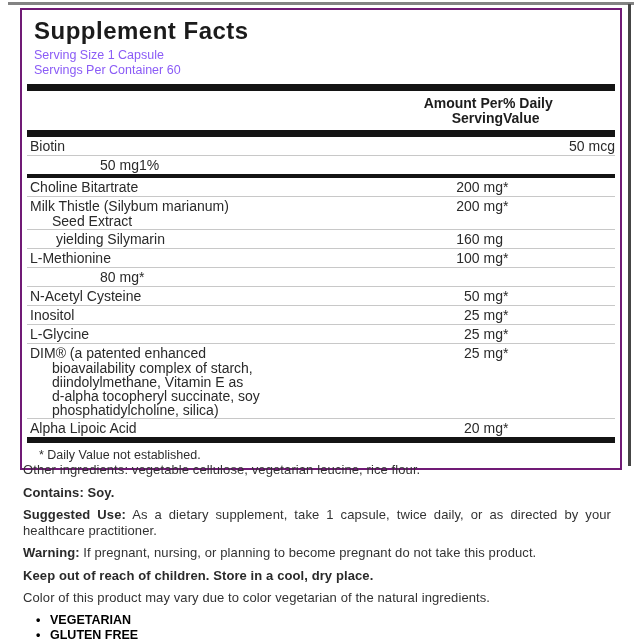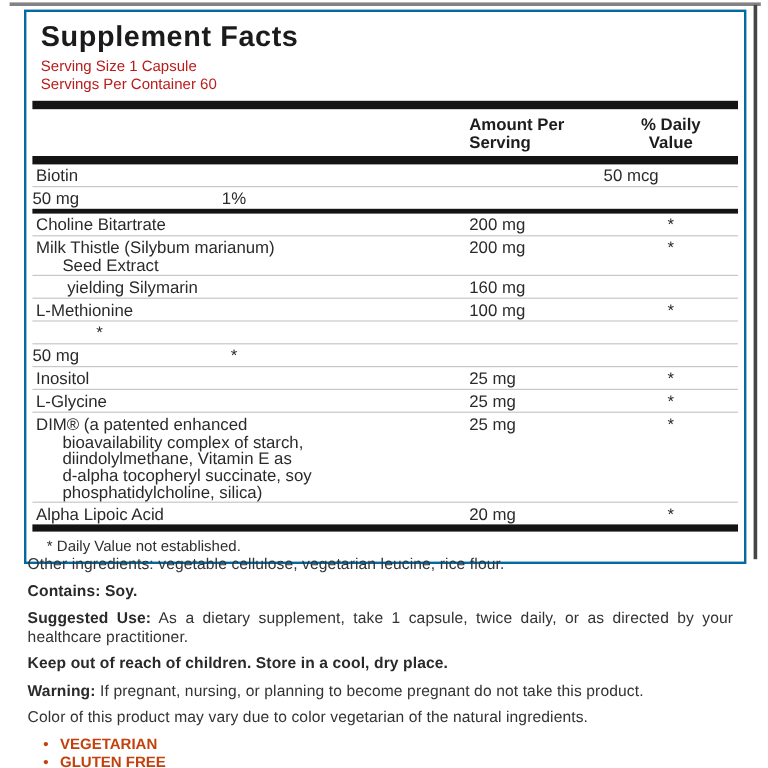--- a/index.html
+++ b/index.html
@@ -14,56 +14,56 @@
   .page { position: relative; width: 640px; height: 640px; }
 
   
   .frame-top   { position: absolute; left: 8px;  top: 2px;  width: 626px; height: 3px; background: #838383; }
   .frame-right { position: absolute; left: 628px; top: 4px; width: 3px; height: 462px; background: #454545; }
 
   
   .panel {
     position: absolute; left: 20px; top: 8px;
     width: 602px; box-sizing: border-box;
-    border: 2px solid #0369a1;
+    border: 2px solid #701a75;
     background: #fff;
     padding: 0 5px 4px 5px;
   }
   .title {
     margin: 7px 0 3px 7px;
     font-size: 24px; font-weight: bold; letter-spacing: .5px;
     color: #1b1b1b;
   }
-  .serving { margin-left: 7px; font-size: 12.5px; line-height: 15px; color: #b91c1c; }
+  .serving { margin-left: 7px; font-size: 12.5px; line-height: 15px; color: #8b5cf6; }
 
   .bar  { height: 7px; background: #141414; }
   .bar.first { margin-top: 6px; }
 
   .thead { display: flex; align-items: flex-end; padding: 5px 0 4px; font-weight: bold; font-size: 14px; line-height: 15px; color: #1d1d1d; }
   .c-name { flex: 1; min-width: 0; padding-left: 3px; }
-  .c-amt  { width: 112px; }
-  .c-dv   { width: 112px; text-align: center; }
+  .c-amt  { width: 112px; text-align: right; }
+  .c-dv   { width: 112px; }
 
   .trow { display: flex; align-items: flex-start; padding: 2px 0 1px; font-size: 14px; line-height: 15px; color: #2a2a2a; }
   .nline { white-space: nowrap; }
   .nline.ind1 { padding-left: 22px; line-height: 14px; }
   .nline.ind2 { padding-left: 26px; }
 
   .rule-thin   { height: 1px; background: #c8c8c8; }
   .rule-medium { height: 4px; background: #141414; }
   .rule-thick  { height: 6px; background: #141414; }
 
   .footnote { margin: 5px 0 2px 12px; font-size: 12.5px; color: #2e2e2e; }
 
   
   .info { position: absolute; left: 8px; top: 462px; width: 618px; font-size: 13px; color: #333; }
   .info p { margin: 0 15px 7px; line-height: 15.5px; text-align: justify; letter-spacing: .1px; }
   .info p b { color: #2a2a2a; }
   .bullets { margin: 1px 0 6px 28px; padding: 0; list-style: none; }
-  .bullets li { font-weight: bold; font-size: 12.5px; line-height: 15px; color: #c2410c; }
+  .bullets li { font-weight: bold; font-size: 12.5px; line-height: 15px; color: #000000; }
   .bullets li .dot { display: inline-block; width: 14px; }
 </style>
 </head>
 <body>
 
 <div class="page">
 
   <div class="frame-top"></div>
   <div class="frame-right"></div>
 
@@ -128,24 +128,28 @@
         <div class="rule-thin"></div>
         <div class="trow">
           <div class="c-name">
             <div class="nline ind0">L-Methionine</div>
           </div>
           <div class="c-amt">100 mg</div>
           <div class="c-dv">*</div>
         </div>
         <div class="rule-thin"></div>
         <div class="trow">
-          <div class="c-dv">*</div>
-        </div>
-        <div class="rule-thin"></div>
-        <div class="trow">
+          <div class="c-amt">80 mg</div>
+          <div class="c-dv">*</div>
+        </div>
+        <div class="rule-thin"></div>
+        <div class="trow">
+          <div class="c-name">
+            <div class="nline ind0">N-Acetyl Cysteine</div>
+          </div>
           <div class="c-amt">50 mg</div>
           <div class="c-dv">*</div>
         </div>
         <div class="rule-thin"></div>
         <div class="trow">
           <div class="c-name">
             <div class="nline ind0">Inositol</div>
           </div>
           <div class="c-amt">25 mg</div>
           <div class="c-dv">*</div>
@@ -182,22 +186,22 @@
       </div>
 
     <div class="footnote">* Daily Value not established.</div>
   </div>
 
   <div class="info">
     <div id="paras">
         <p>Other ingredients: vegetable cellulose, vegetarian leucine, rice flour.</p>
         <p><b>Contains: Soy.</b></p>
         <p><b>Suggested Use:</b> As a dietary supplement, take 1 capsule, twice daily, or as directed by your healthcare practitioner.</p>
+        <p><b>Warning:</b> If pregnant, nursing, or planning to become pregnant do not take this product.</p>
         <p><b>Keep out of reach of children. Store in a cool, dry place.</b></p>
-        <p><b>Warning:</b> If pregnant, nursing, or planning to become pregnant do not take this product.</p>
         <p>Color of this product may vary due to color vegetarian of the natural ingredients.</p>
       </div>
     <ul class="bullets" id="bullets">
         <li><span class="dot">•</span>VEGETARIAN</li>
         <li><span class="dot">•</span>GLUTEN FREE</li>
       </ul>
 
   </div>
 
 </div>

